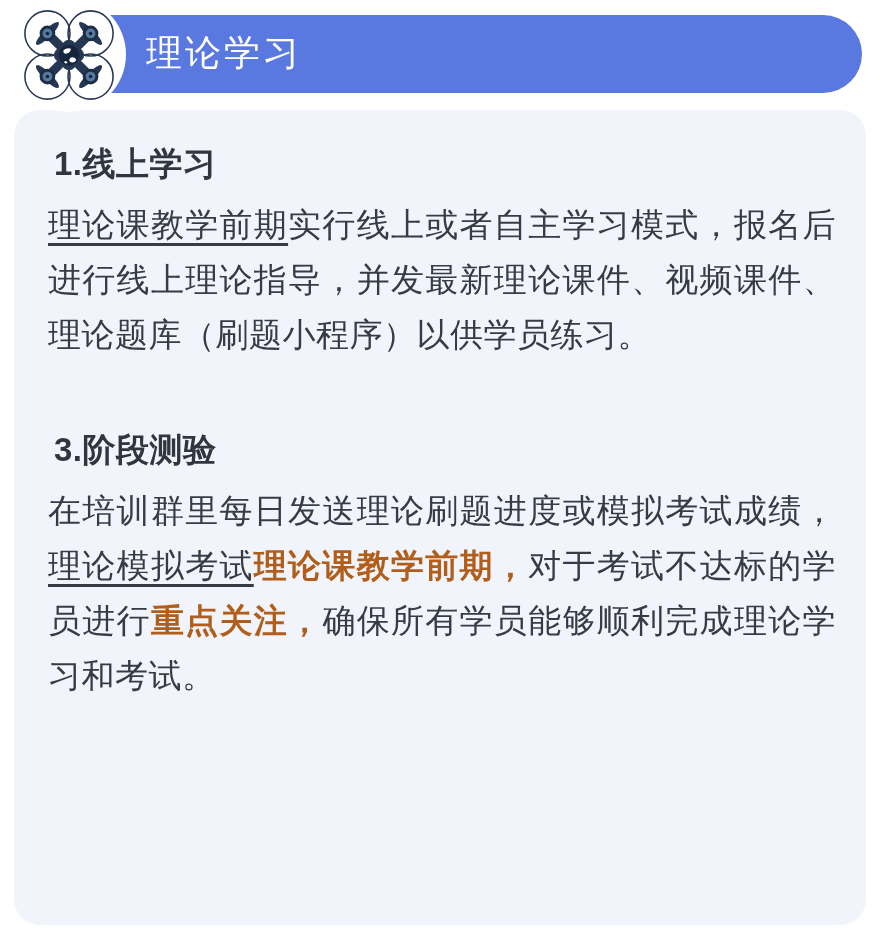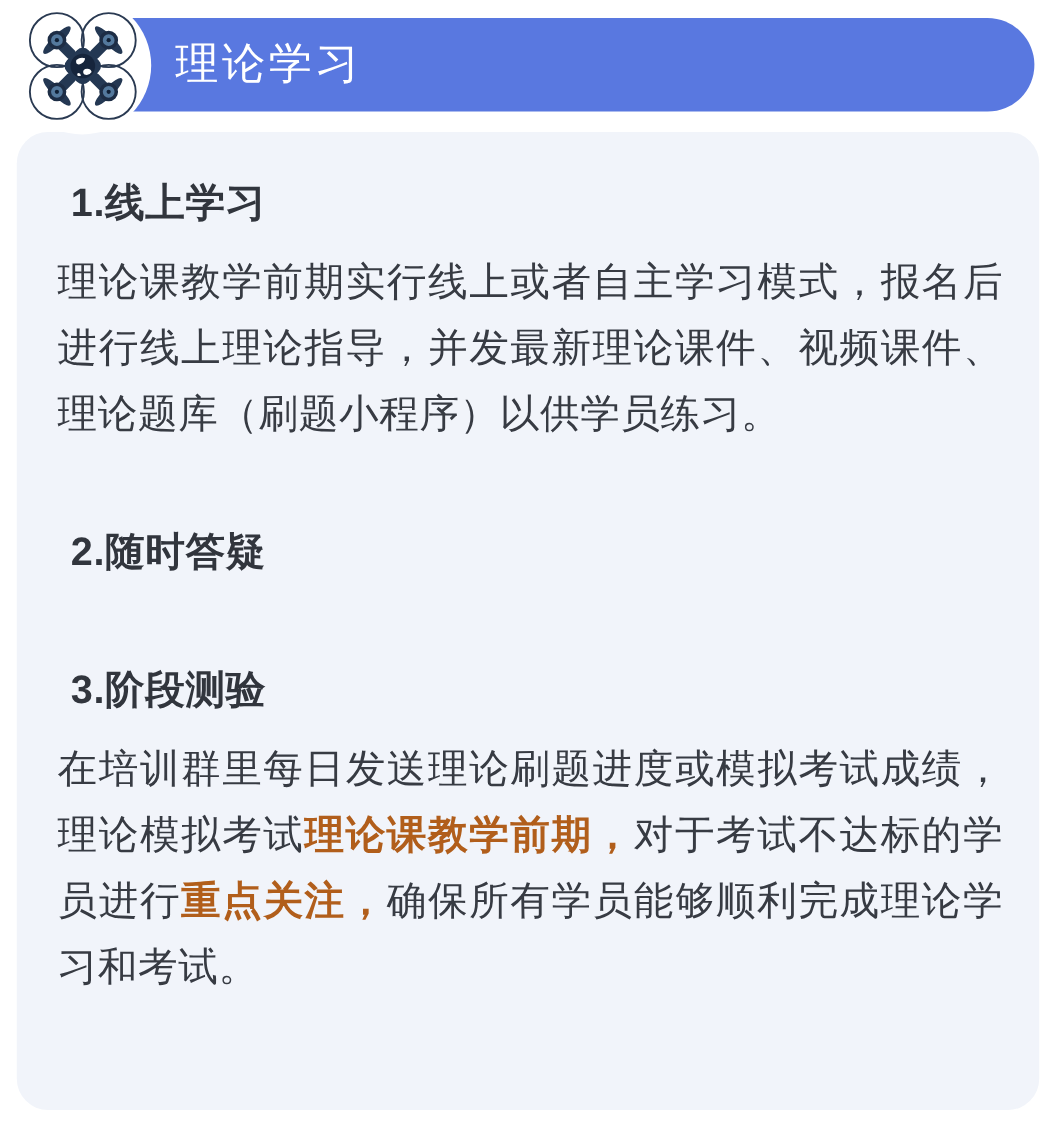--- a/index.html
+++ b/index.html
@@ -57,38 +57,39 @@
     border-radius: 50%;
     display: flex;
     align-items: center;
     justify-content: center;
   }
   .drone-badge svg { display: block; }
 
   
   .section { margin: 0 0 60px 0; }
   .section-heading {
-    margin: 11px;
+    margin: 6px;
     font-size: 33px;
     line-height: 55px;
     font-weight: bold;
     color: var(--heading);
     letter-spacing: 0.5px;
   }
   .section-paragraph {
     margin: 0;
     font-size: 33px;
     line-height: 55px;
     color: var(--text);
     letter-spacing: 0.5px;
     text-align: justify;
   }
   .seg-normal { color: var(--text); }
   .seg-underline {
     color: var(--text);
+    text-decoration: underline;
     text-decoration-thickness: 2.5px;
     text-underline-offset: 7px;
   }
   .seg-accent {
     color: var(--accent);
     font-weight: bold;
   }
 </style>
 </head>
 <body>
@@ -96,21 +97,20 @@
 <div class="page">
 
   <div class="card">
     <div>
   <div class="section">
     <h2 class="section-heading">1.线上学习</h2>
     <p class="section-paragraph"><span class="seg-underline">理论课教学前期</span><span class="seg-normal">实行线上或者自主学习模式，报名后进行线上理论指导，并发最新理论课件、视频课件、理论题库（刷题小程序）以供学员练习。</span></p>
   </div>
 
   <div class="section">
-    <h2 class="section-heading">2.随时答疑</h2>
   </div>
 
   <div class="section">
     <h2 class="section-heading">3.阶段测验</h2>
     <p class="section-paragraph"><span class="seg-normal">在培训群里每日发送理论刷题进度或模拟考试成绩，</span><span class="seg-underline">理论模拟考试</span><span class="seg-accent">理论课教学前期，</span><span class="seg-normal">对于考试不达标的学员进行</span><span class="seg-accent">重点关注，</span><span class="seg-normal">确保所有学员能够顺利完成理论学习和考试。</span></p>
   </div>
 </div>
   </div>
 
   <div class="banner">

